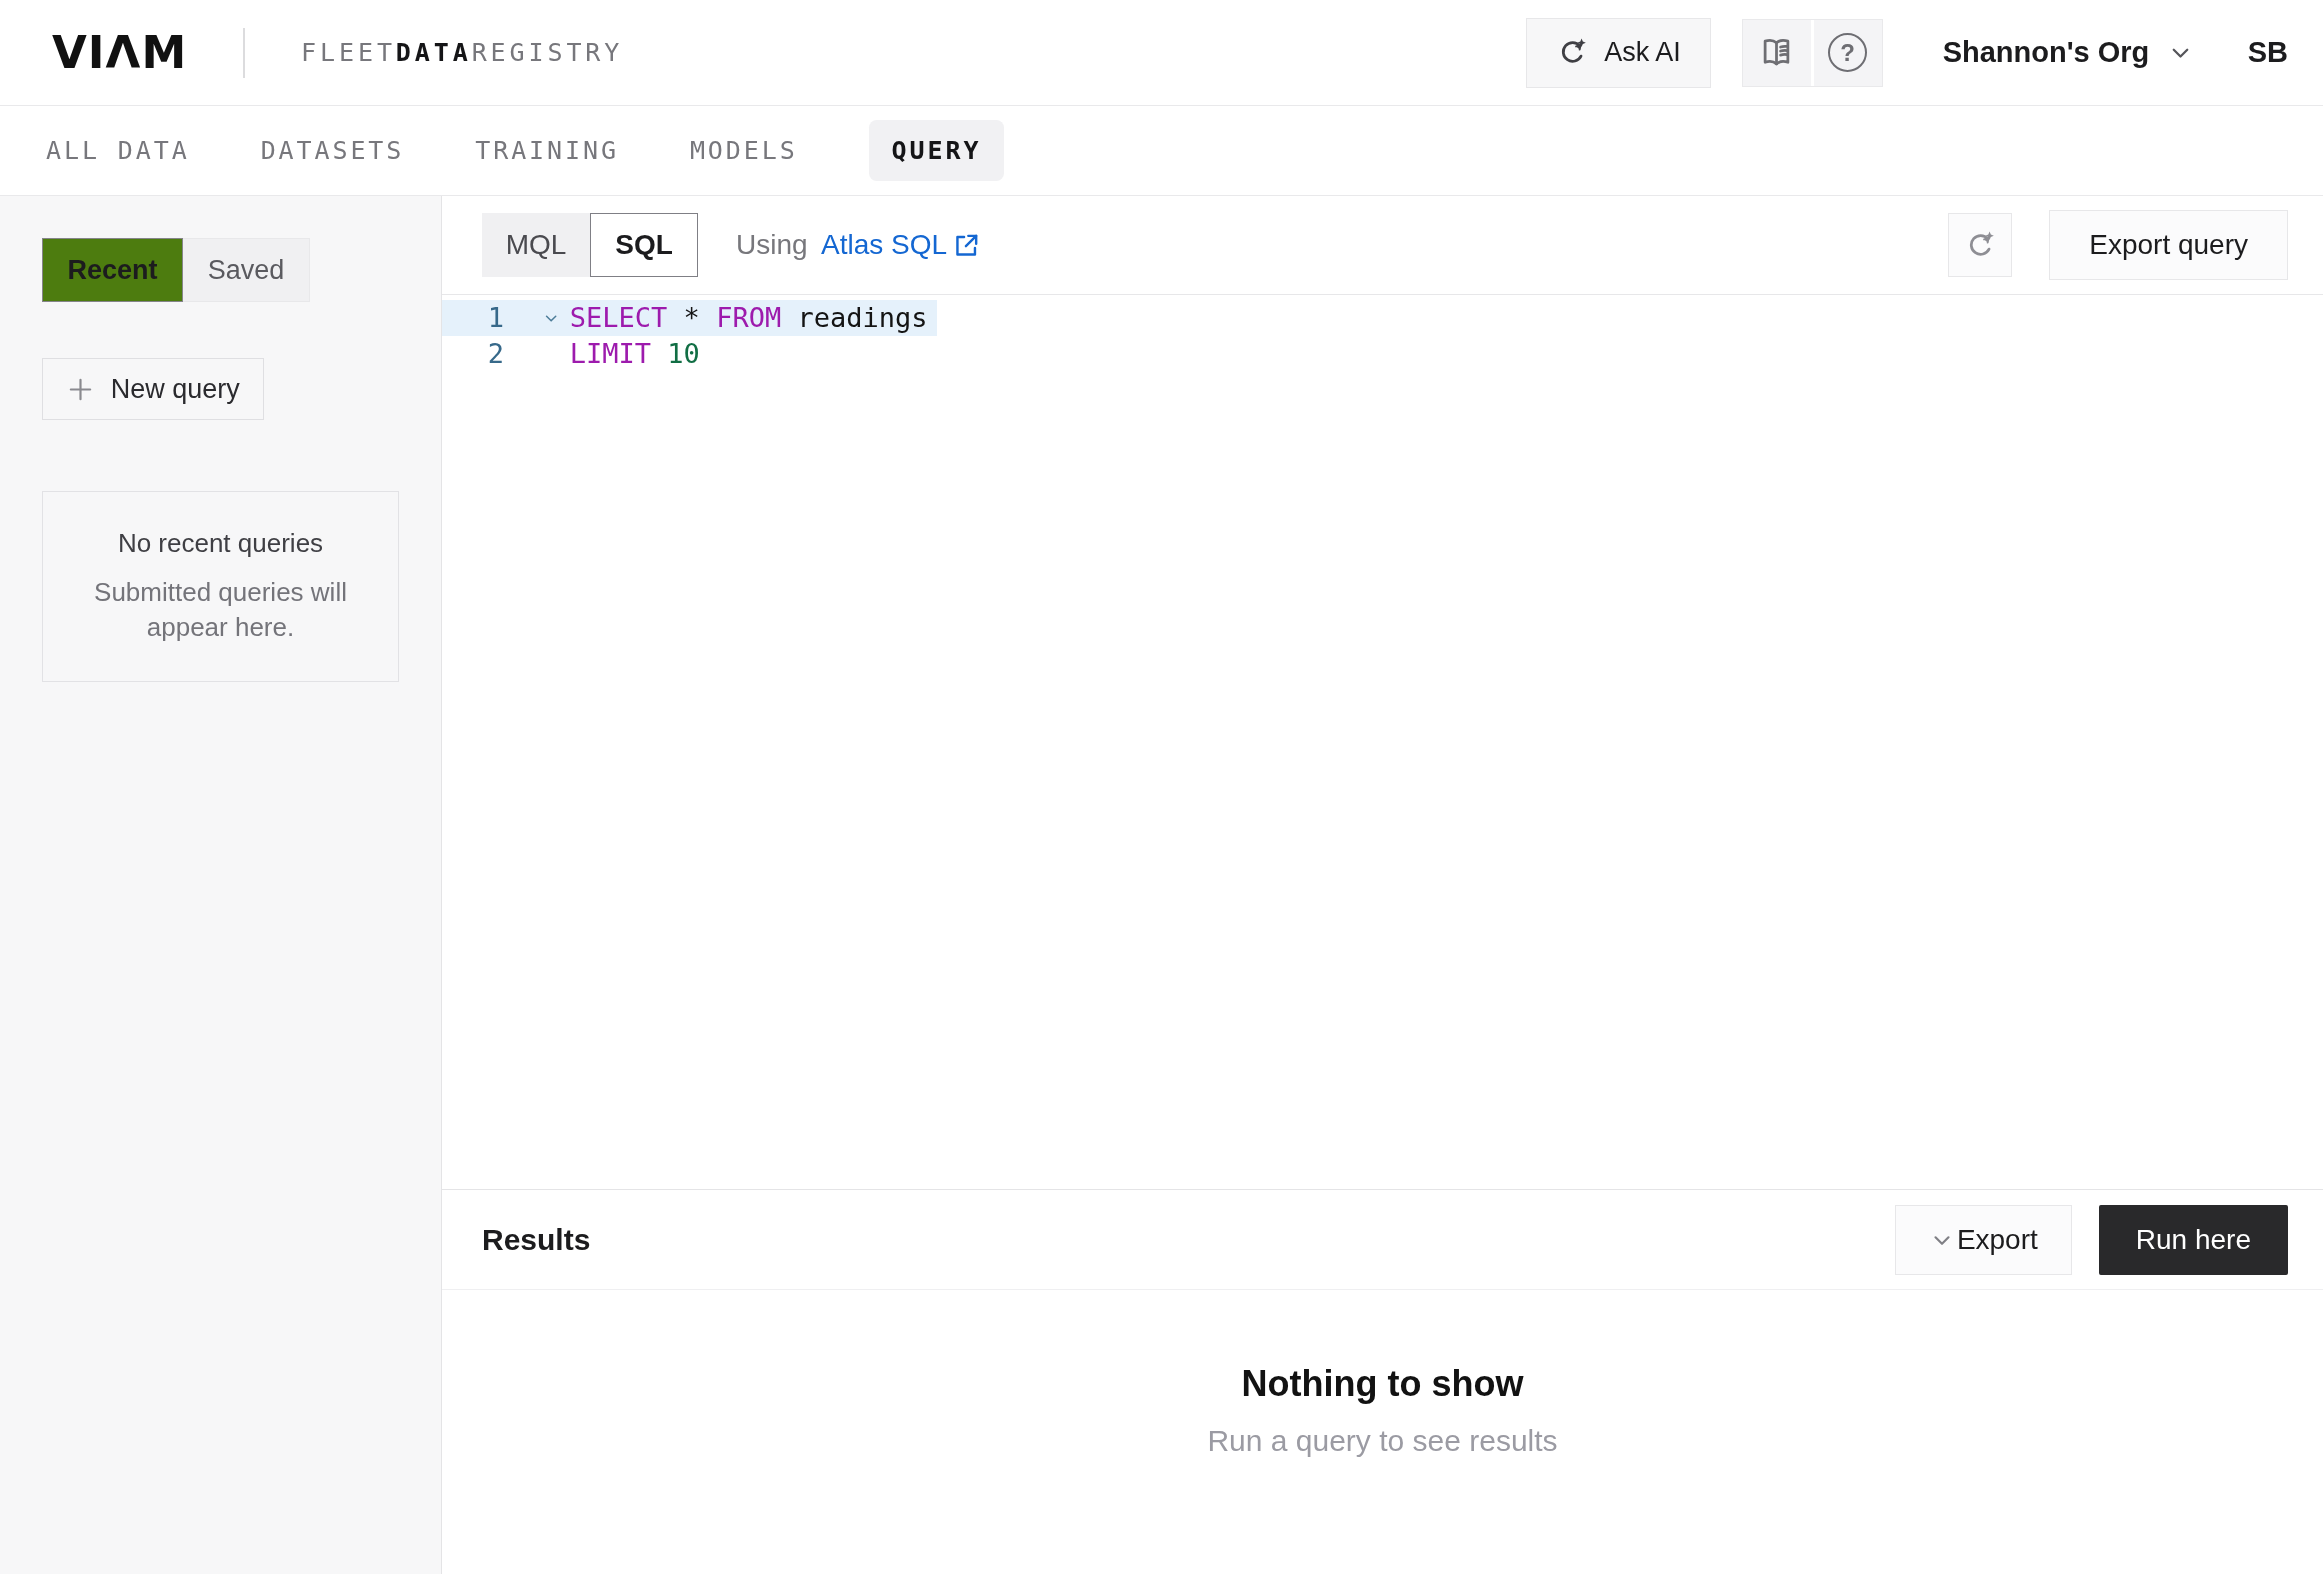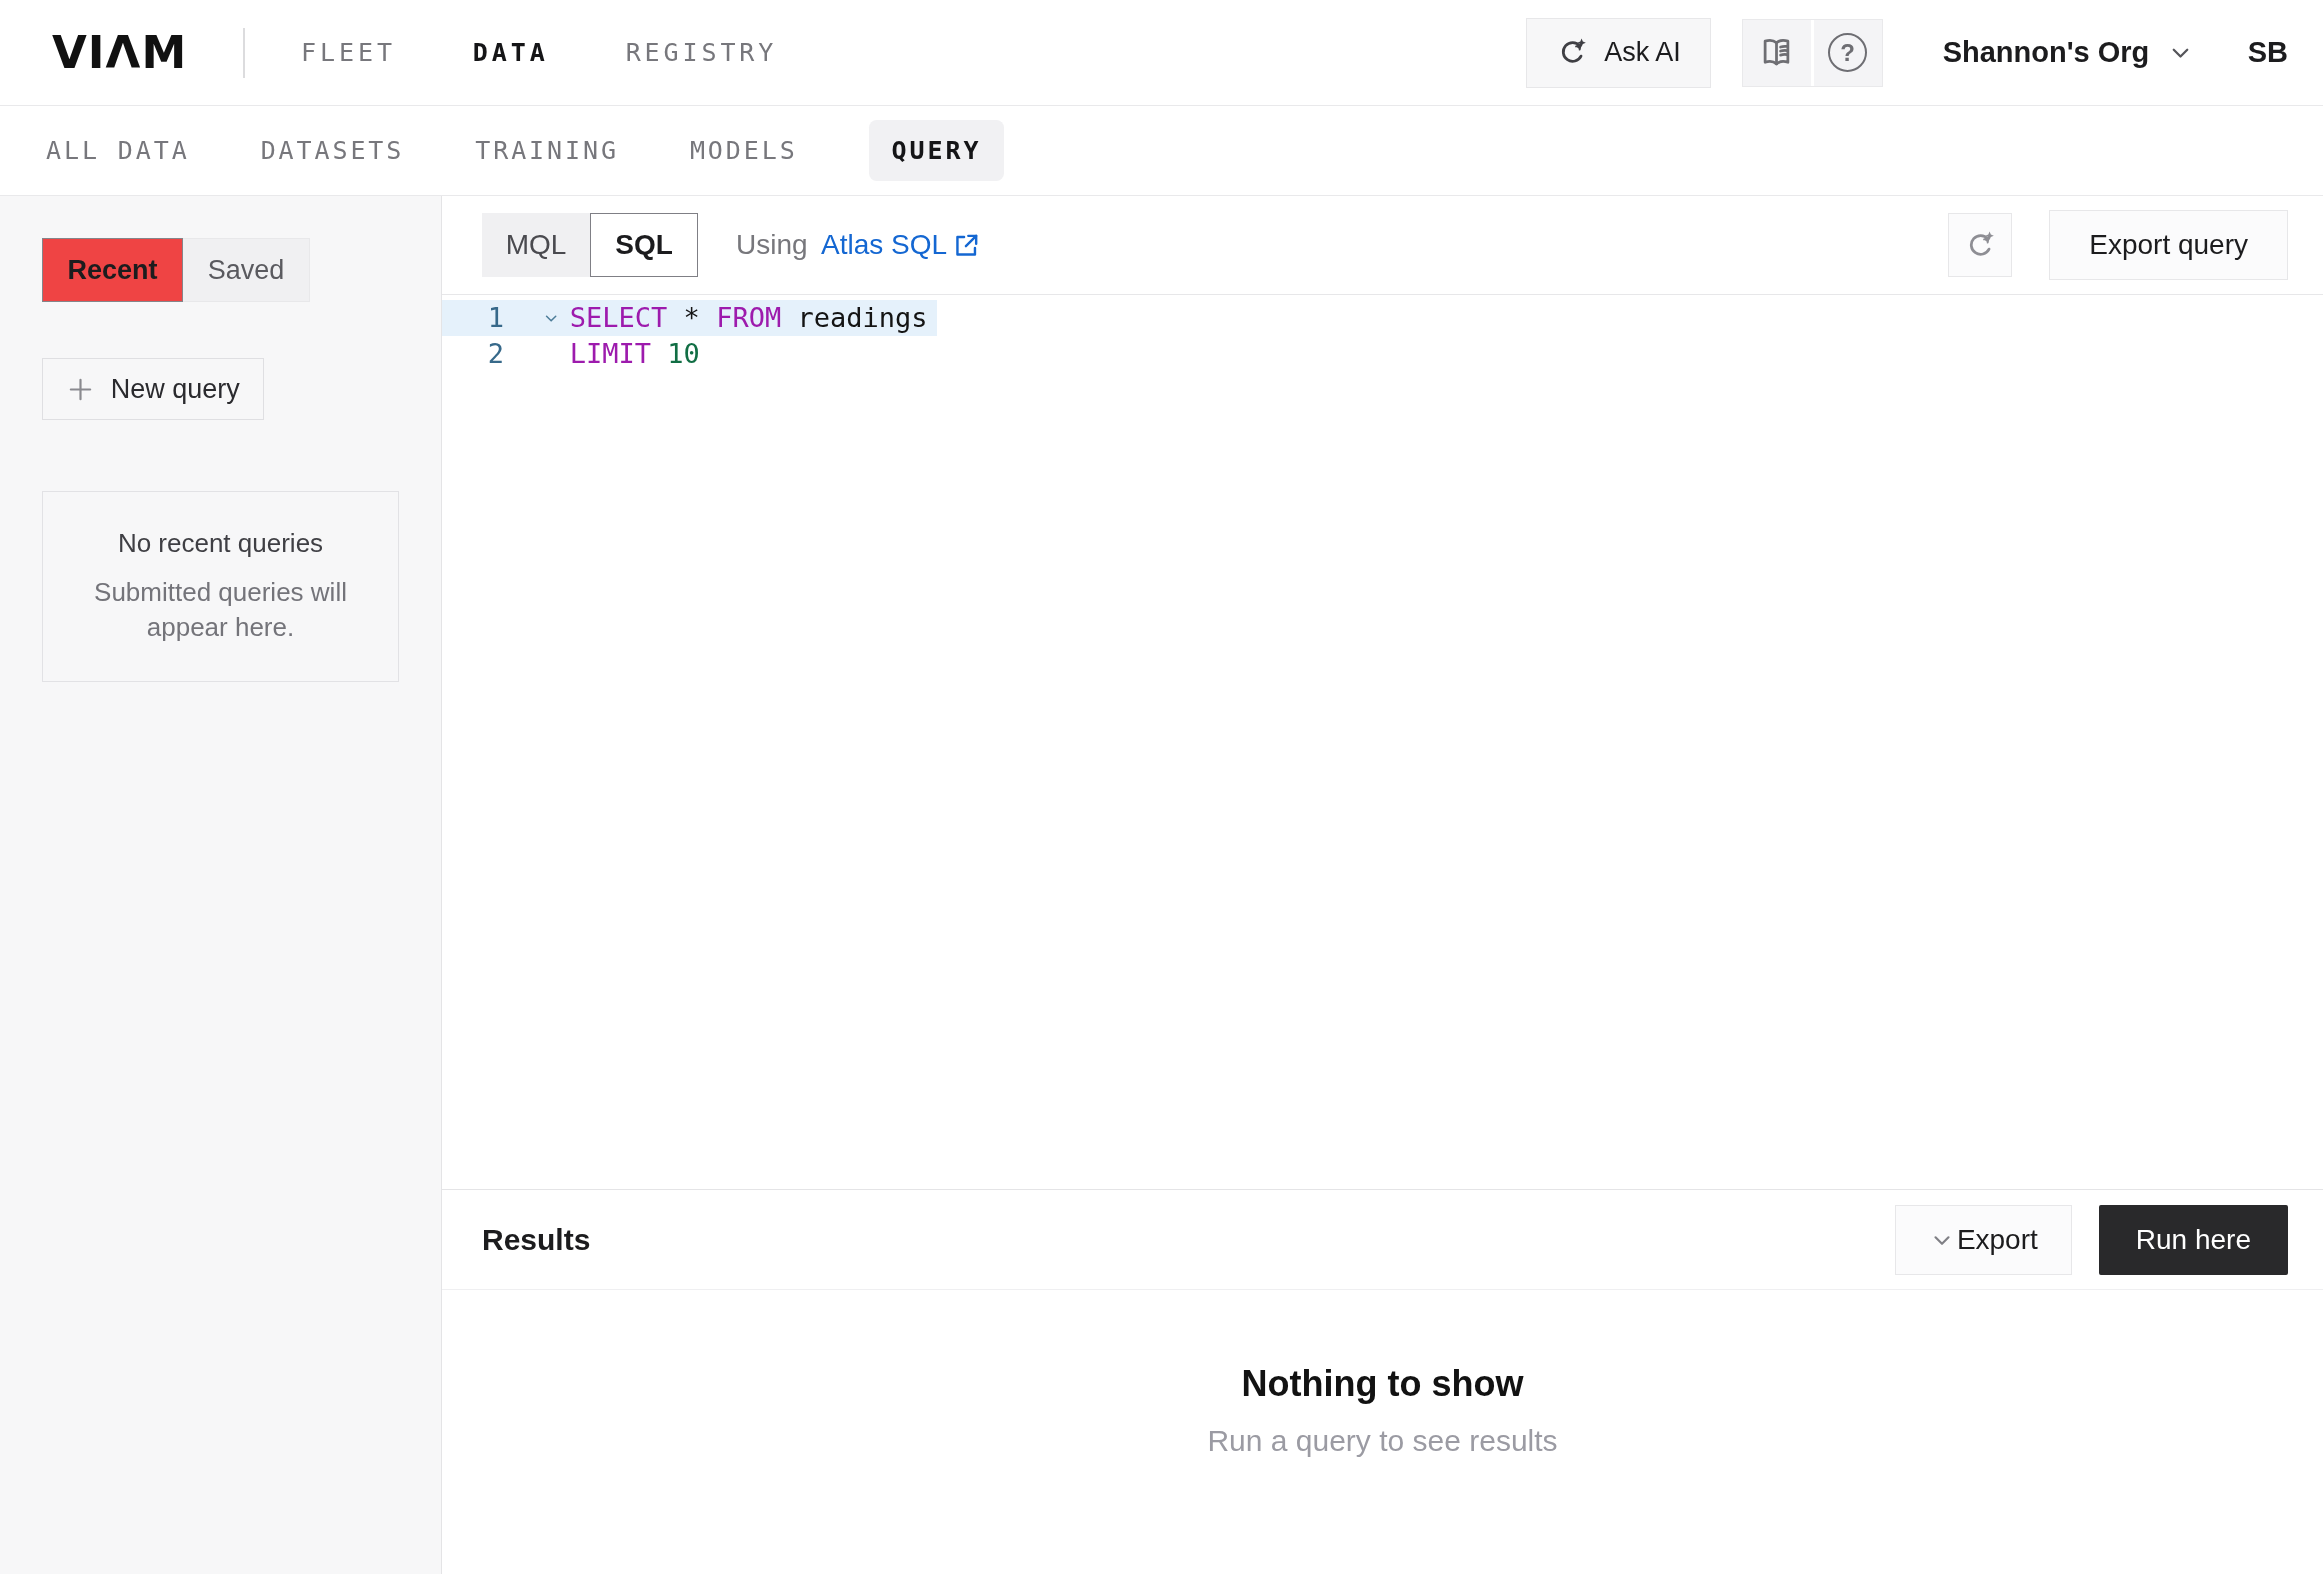--- a/index.html
+++ b/index.html
@@ -5,21 +5,21 @@
   * { margin:0; padding:0; box-sizing:border-box; }
   html,body { width:2323px; height:1576px; overflow:hidden; background:#fff;
     font-family:"Liberation Sans", sans-serif; color:#1c1c1e; }
 
   
   .header { height:106px; display:flex; align-items:center; padding:0 35px 0 52px;
     border-bottom:1.9px solid #e9e9eb; background:#fff; }
   .logo { font-family:"DejaVu Sans", sans-serif; font-weight:900; font-size:45px;
     letter-spacing:1px; color:#111; }
   .header-divider { width:1.9px; height:50px; background:#dcdcde; margin:0 56px; }
-  .top-nav { display:flex; align-items:center; gap:77px;
+  .top-nav { display:flex; align-items:center; 
     font-family:"DejaVu Sans Mono", monospace; font-size:25px; letter-spacing:3.9px; }
   .top-nav-item { color:#77777c; cursor:pointer; }
   .top-nav-item.active { color:#151517; font-weight:bold; }
   .header-right { margin-left:auto; display:flex; align-items:center; }
   .ask-ai-btn { display:flex; align-items:center; gap:15.4px; height:70px; padding:0 29px;
     background:#f7f7f8; border:1.9px solid #e7e7e9; font-size:27px; color:#1c1c1e; cursor:pointer; }
   .ask-ai-btn svg { color:#3f3f44; }
   .icon-group { margin-left:31px; display:flex; gap:2.9px; border:1.9px solid #e9e9eb;
     background:#fff; }
   .icon-cell { width:68px; height:66px; background:#f4f4f6; display:flex;
@@ -39,21 +39,21 @@
   .subnav-item.active { color:#151517; font-weight:bold; background:#f1f1f3;
     border-radius:7.7px; padding:16.4px 23px; }
 
   
   .content { display:flex; height:1378px; }
   .sidebar { width:442px; flex:0 0 442px; background:#f7f7f8; border-right:1.9px solid #e4e4e6;
     padding:42px; }
   .sidebar-tabs { display:flex; }
   .tab { height:64px; display:flex; align-items:center; justify-content:center;
     font-size:27px; cursor:pointer; }
-  .tab-recent { width:141px; background:#ef4444; border:1.9px solid #85858a; font-weight:bold;
+  .tab-recent { width:141px; background:#4d7c0f; border:1.9px solid #85858a; font-weight:bold;
     position:relative; z-index:1; color:#1c1c1e; }
   .tab-saved { width:127px; background:#f0f0f2; border:1.9px solid #e8e8ea; border-left:none;
     color:#5a5a5f; }
   .new-query-btn { margin-top:56px; width:222px; height:62px; border:1.9px solid #dfdfe2;
     background:transparent; display:flex; align-items:center; justify-content:center;
     gap:15.4px; font-size:27px; color:#2a2a2e; cursor:pointer; }
   .new-query-btn svg { color:#8a8a8f; }
   .sidebar-empty { margin-top:71px; border:1.9px solid #e2e2e5; height:191px;
     display:flex; flex-direction:column; align-items:center; justify-content:center;
     text-align:center; padding:0 27px; }

